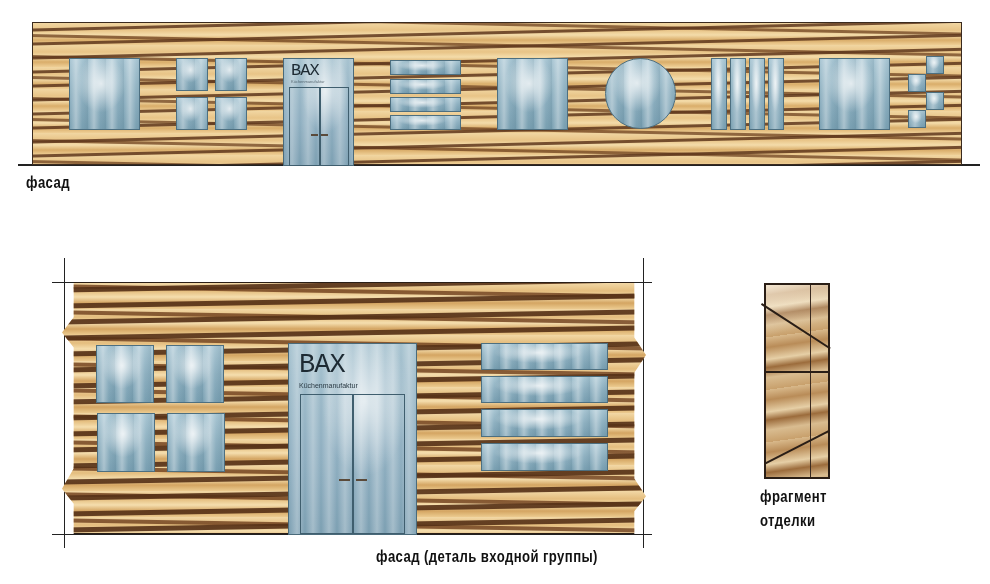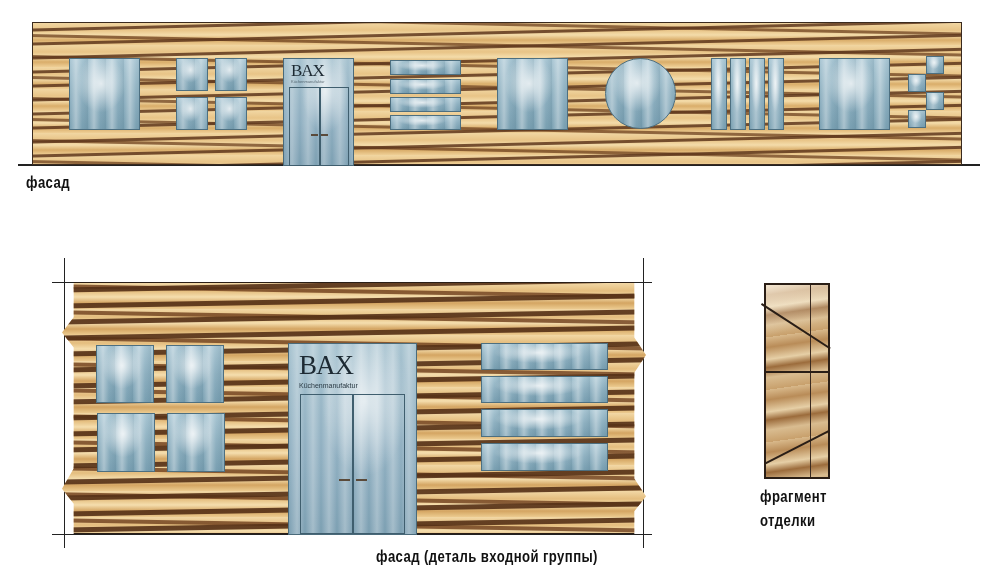--- a/index.html
+++ b/index.html
@@ -31,21 +31,21 @@
   .door-glass{
     background:
       radial-gradient(ellipse at 60% 30%, rgba(255,255,255,.7) 0%, rgba(255,255,255,0) 40%),
       repeating-linear-gradient(90deg, rgba(255,255,255,0) 0px, rgba(255,255,255,.3) 8px, rgba(255,255,255,0) 16px),
       linear-gradient(180deg, #a6c2cf 0%, #8eaec0 60%, #7c9fb2 100%);
     border:1.5px solid #4a6a7a;
     box-sizing:border-box;
   }
   .line{background:#222;}
   .label{color:#111;font-weight:bold;letter-spacing:0.5px;font-family:"Liberation Sans",sans-serif;transform:scaleX(0.82);transform-origin:left top;}
-  .bax{font-family:Liberation Serif, serif;font-weight:300;color:#1d2a33;letter-spacing:-1px;}
+  .bax{font-family:Liberation Mono, monospace;font-weight:300;color:#1d2a33;letter-spacing:-1px;}
   .sub{font-family:"Liberation Sans",sans-serif;color:#2a3a44;}
   .circle{border-radius:50%;}
   .handle{background:#5a4a3a;height:2px;}
   .split{background:#3f5e6e;width:1.5px;}
   .frag{
     background:
       linear-gradient(165deg, rgba(255,250,240,.7) 0%, rgba(255,250,240,0) 25%),
       repeating-linear-gradient(172deg, #d8b88a 0px, #b98c58 10px, #e6cfa6 22px, #9c6c3c 30px, #d9bc90 40px, #c8a06c 52px);
     border:2px solid #2a1e16;
     box-sizing:border-box;

